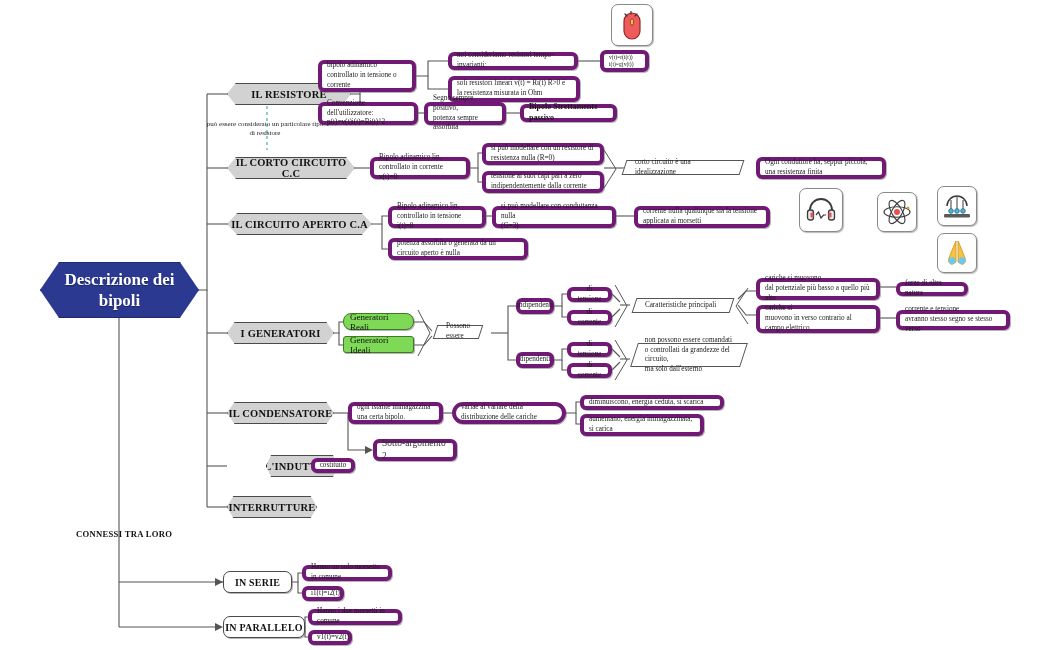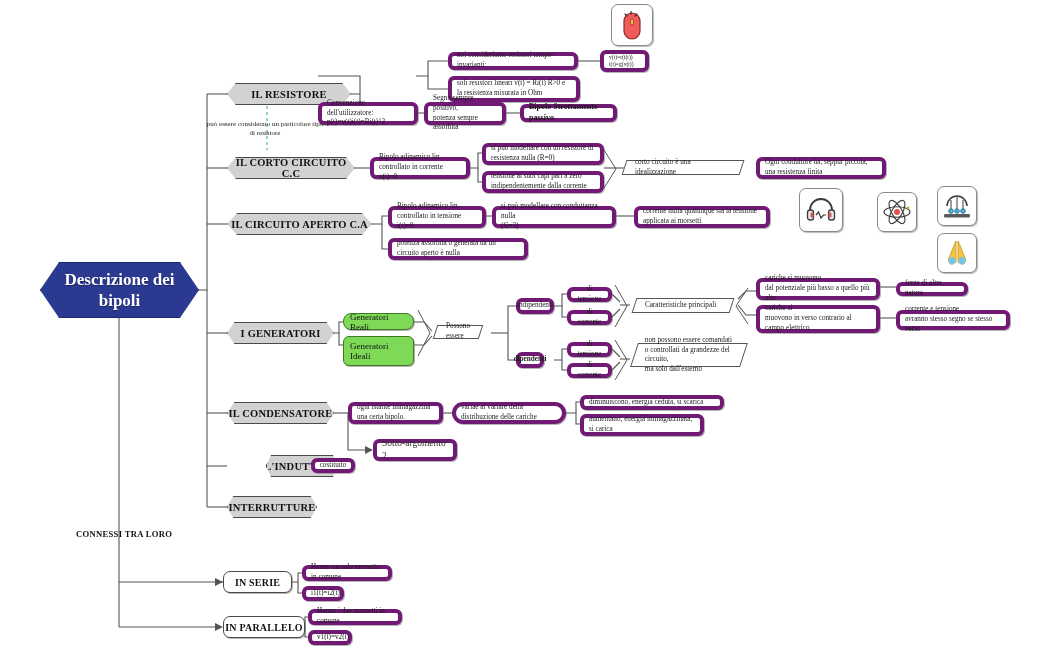--- a/index.html
+++ b/index.html
@@ -228,20 +228,22 @@
   <div class="node hexa" style="left:227px;top:496px;width:90px;height:22px;">INTERRUTTURE</div>
 
   <div class="node hexa" style="left:223px;top:571px;width:69px;height:22px;
               clip-path:none;border-radius:7px;background:#ffffff;font-size:10px;
               box-shadow:1px 1px 0 rgba(120,120,120,.55);text-align:right;">IN SERIE</div>
 
   <div class="node hexa" style="left:223px;top:616px;width:82px;height:22px;
               clip-path:none;border-radius:7px;background:#ffffff;font-size:10px;
               box-shadow:1px 1px 0 rgba(120,120,120,.55);">IN PARALLELO</div>
 
+  <div class="node rbox" style="left:318px;top:60px;width:98px;height:32px;white-space:pre-line;">bipolo adinamico
+controllato in tensione o corrente</div>
 
   <div class="node rbox" style="left:448px;top:52px;width:130px;height:18px;">noi consideriamo resistori tempo-invarianti:</div>
 
   <div class="node rbox" style="left:600px;top:50px;width:49px;height:22px;white-space:pre-line;font-size:5.6px;line-height:1.3;">v(t)=r(i(t))
 i(t)=g(v(t))</div>
 
   <div class="node rbox" style="left:448px;top:76px;width:132px;height:26px;">soli resistori lineari v(t) = Ri(t)   R&gt;0 è la resistenza misurata in Ohm</div>
 
   <div class="node rbox" style="left:318px;top:102px;width:100px;height:23px;white-space:pre-line;">Convenzione dell'utilizzatore:
 p(t)=v(t)i(t)=Ri(t)^2</div>
@@ -276,31 +278,31 @@
 controllato in tensione i(t)=0</div>
 
   <div class="node rbox" style="left:492px;top:206px;width:124px;height:22px;white-space:pre-line;">si può modellare con conduttanza nulla
    (G=3)</div>
 
   <div class="node rbox" style="left:634px;top:206px;width:136px;height:22px;">corrente nulla qualunque sia la tensione applicata ai morsetti</div>
 
   <div class="node rbox" style="left:388px;top:238px;width:140px;height:22px;">potenza assorbita o generata da un circuito aperto è nulla</div>
 
   <div class="node green" style="left:343px;top:313px;width:71px;height:17px;border-radius:8px;">Generatori Reali</div>
-  <div class="node green" style="left:343px;top:336px;width:71px;height:30px;border-radius:6px;">Generatori Ideali</div>
+  <div class="node green" style="left:343px;top:336px;width:71px;height:17px;">Generatori Ideali</div>
   <svg style="position:absolute;left:414px;top:310px;width:24px;height:46px;">
     <path d="M4 0 L16 23 L4 46" fill="none" stroke="#545454" stroke-width="1"></path>
   </svg>
 
   <div class="node para" style="left:435px;top:325px;width:46px;height:14px;">
     <span>Possono essere</span>
   </div>
 
   <div class="node rbox center" style="left:516px;top:298px;width:38px;height:16px;">indipendenti</div>
-  <div class="node rbox center" style="left:516px;top:352px;width:28px;height:16px;font-weight:bold;">dipendenti</div>
+  <div class="node rbox center" style="left:516px;top:352px;width:38px;height:16px;">dipendenti</div>
 
   <div class="node rbox center" style="left:567px;top:287px;width:45px;height:15px;">di tensione</div>
   <div class="node rbox center" style="left:567px;top:310px;width:45px;height:15px;">di corrente</div>
   <div class="node rbox center" style="left:567px;top:342px;width:45px;height:15px;">di tensione</div>
   <div class="node rbox center" style="left:567px;top:363px;width:45px;height:15px;">di corrente</div>
 
   <svg style="position:absolute;left:612px;top:285px;width:22px;height:42px;">
     <path d="M3 0 L15 21 L3 42" fill="none" stroke="#545454" stroke-width="1"></path>
   </svg>
   <svg style="position:absolute;left:612px;top:340px;width:22px;height:40px;">

